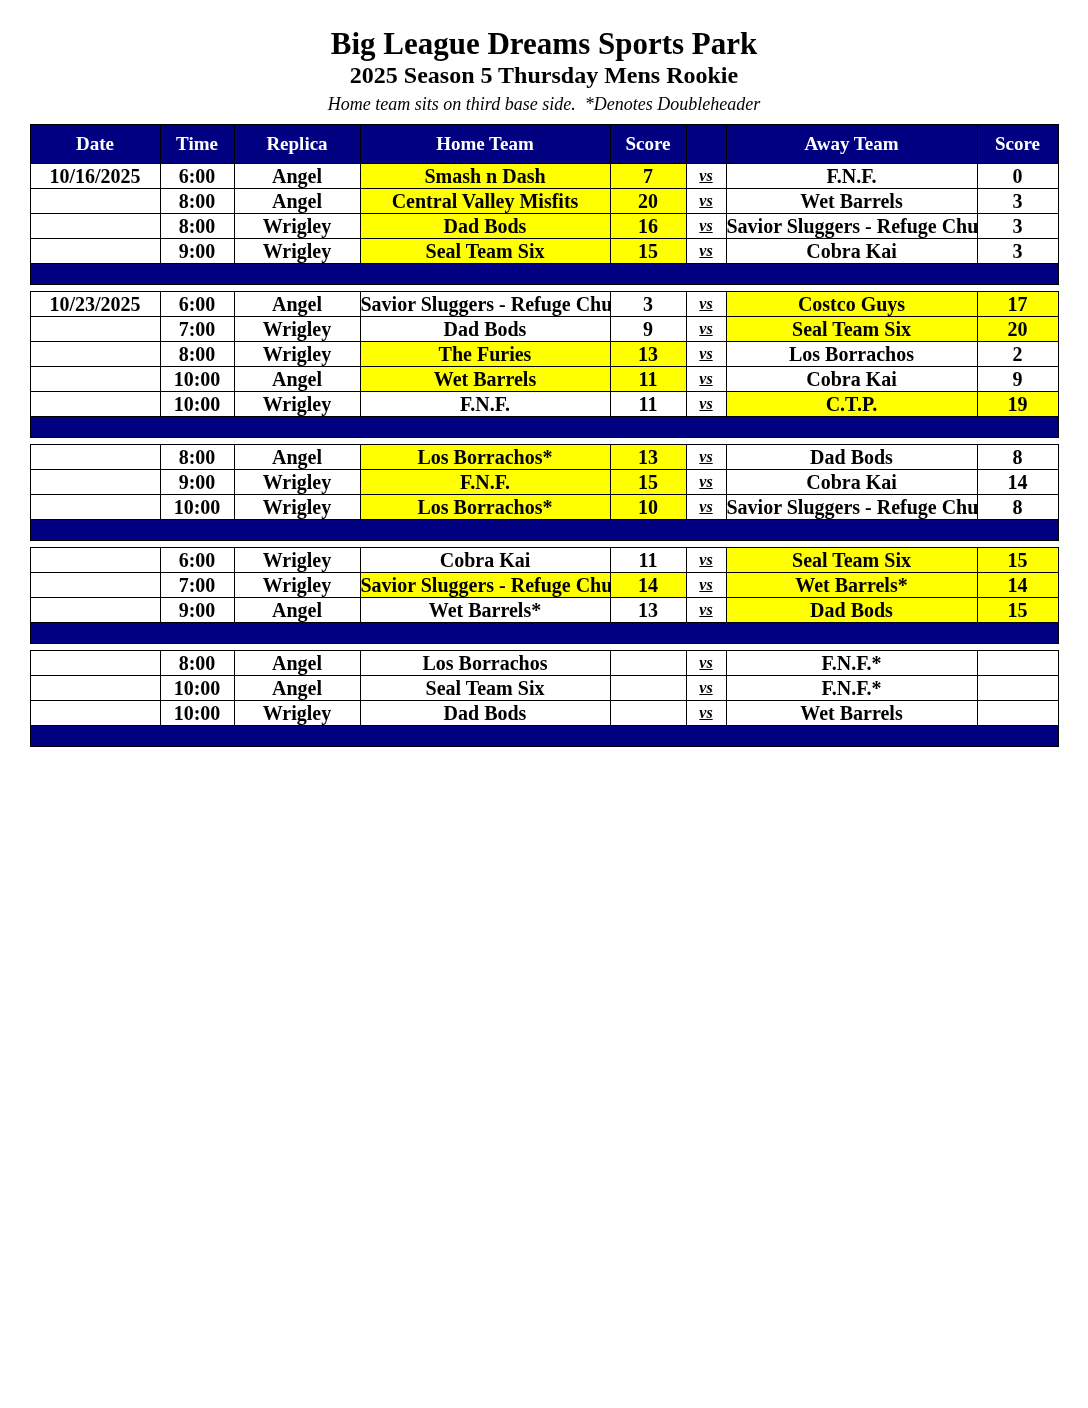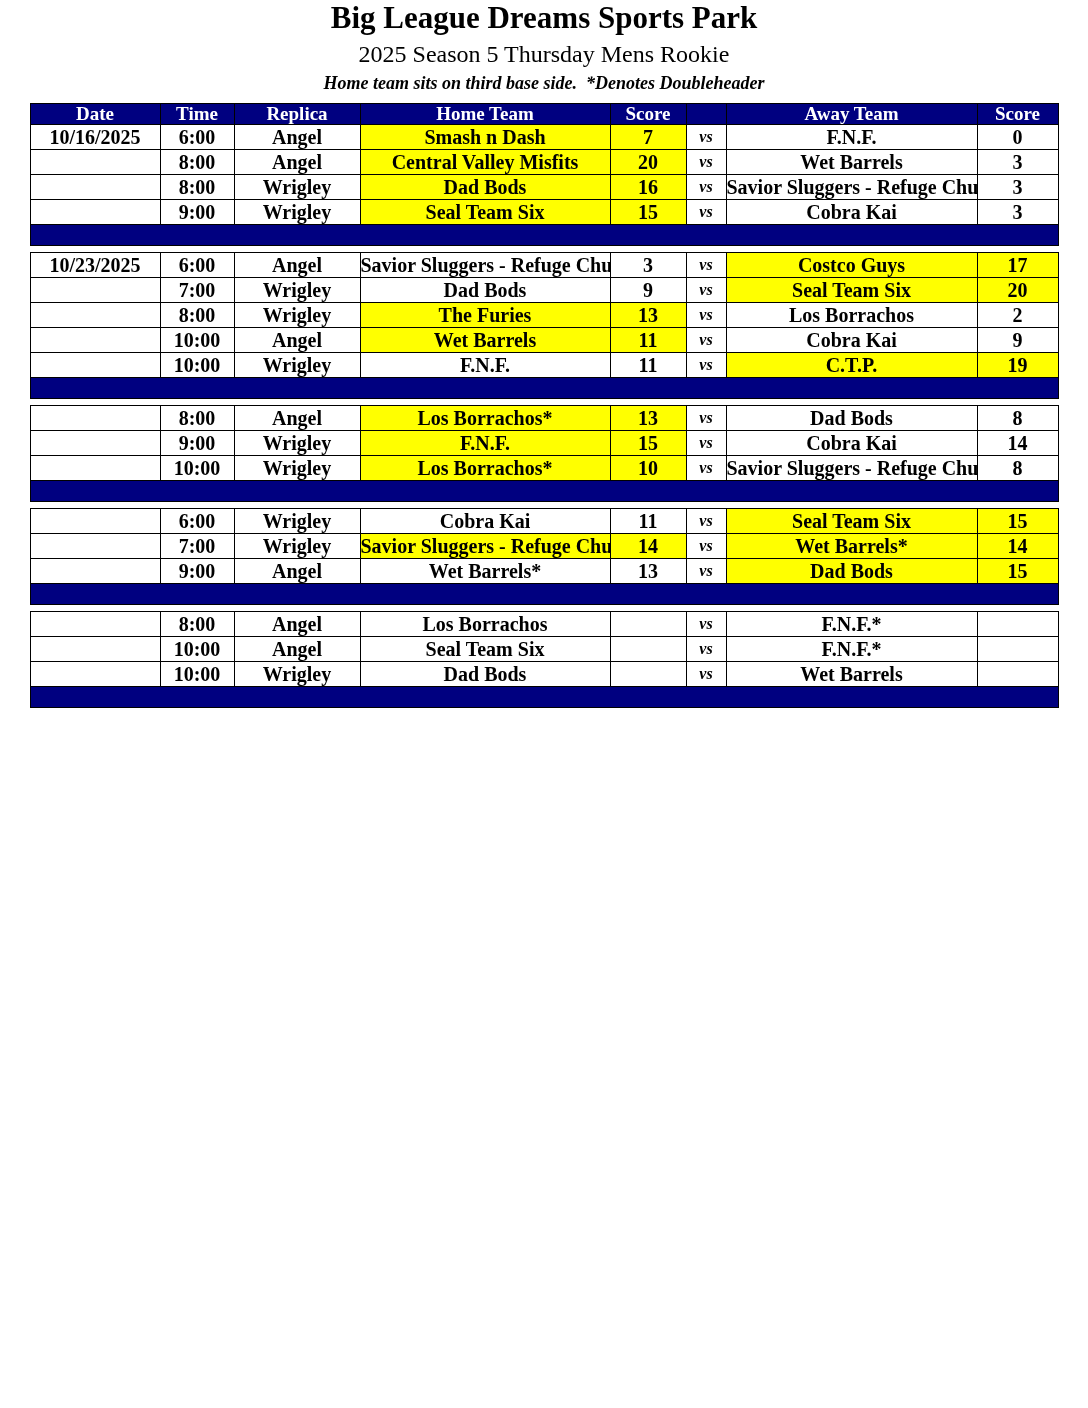--- a/index.html
+++ b/index.html
@@ -4,38 +4,37 @@
 <style>
   * { margin: 0; padding: 0; box-sizing: border-box; }
   html, body { background: #ffffff; }
   body {
     width: 1088px;
     height: 1408px;
     font-family: "Liberation Serif", serif;
     color: #000000;
     overflow: hidden;
   }
-  .page { }
+  .page { padding-top: 26px; }
   .title {
     text-align: center;
     font-size: 31px;
     font-weight: bold;
     line-height: 1.15;
   }
   .subtitle {
     text-align: center;
     font-size: 24px;
-    font-weight: normal;
-    margin-top: 5px;
+    font-weight: bold;
     line-height: 1.1;
   }
   .note {
     text-align: center;
     font-size: 18px;
-    font-weight: bold;
+    font-weight: normal;
     font-style: italic;
     margin-top: 7px;
     white-space: pre-wrap;
     line-height: 1.1;
   }
   table.schedule {
     border-collapse: collapse;
     table-layout: fixed;
     width: 1028px;
     margin: 9px auto 0 auto;
@@ -48,26 +47,27 @@
     font-size: 20px;
     text-align: center;
     vertical-align: middle;
     white-space: nowrap;
     overflow: hidden;
     line-height: 1;
   }
   thead th {
     background: var(--navy, #000080);
     color: #ffffff;
-    height: 21px;
+    height: 39px;
     font-size: 19px;
   }
   td.c-vs {
     font-style: italic;
     font-size: 16px;
+    text-decoration: underline;
   }
   td.win { background: var(--highlight, #FFFF00); text-align: center; }
   td.sep {
     background: var(--navy, #000080);
     height: 21px;
     border-top: 1px solid var(--grid, #000);
     border-bottom: 1px solid var(--grid, #000);
   }
   td.gap {
     border: none;

